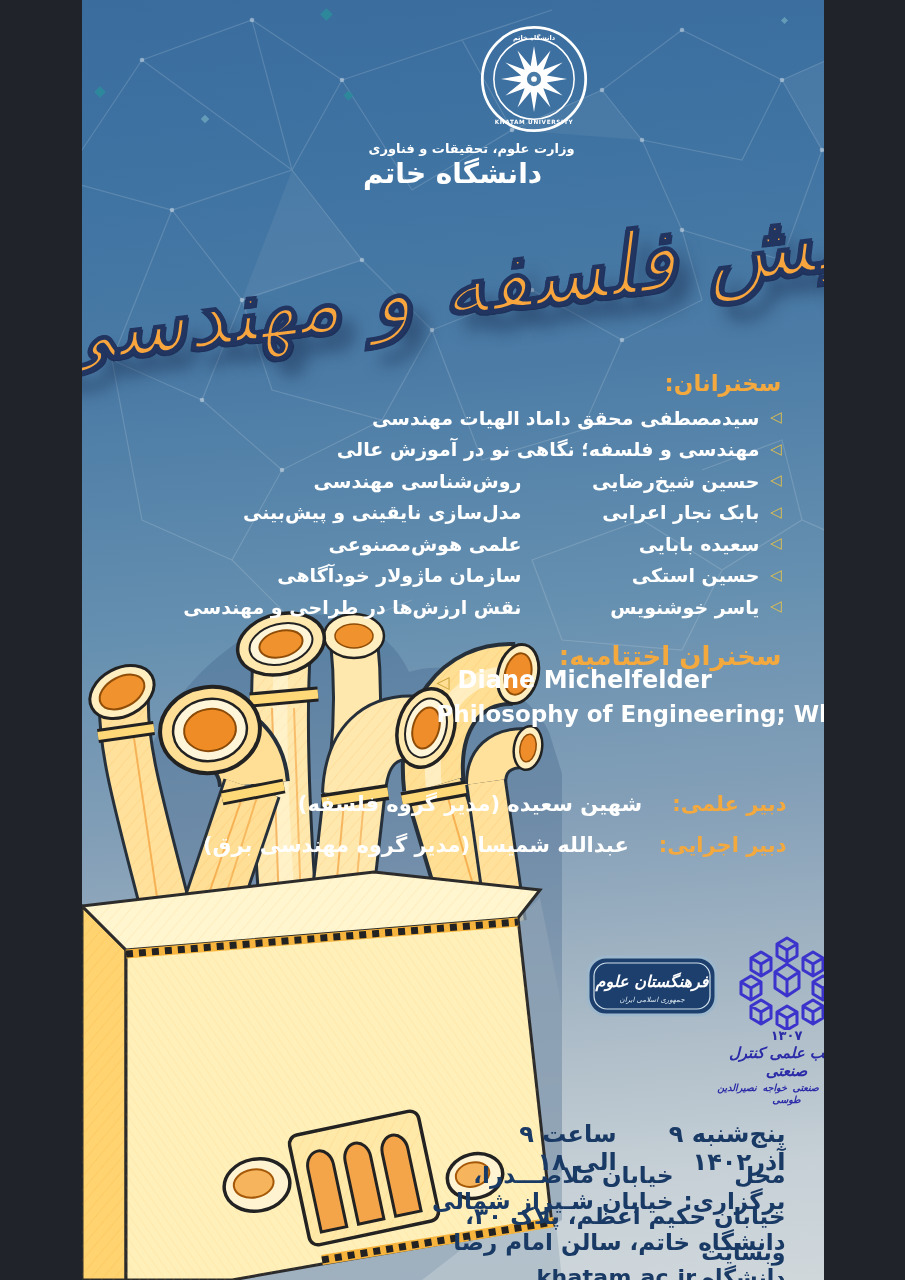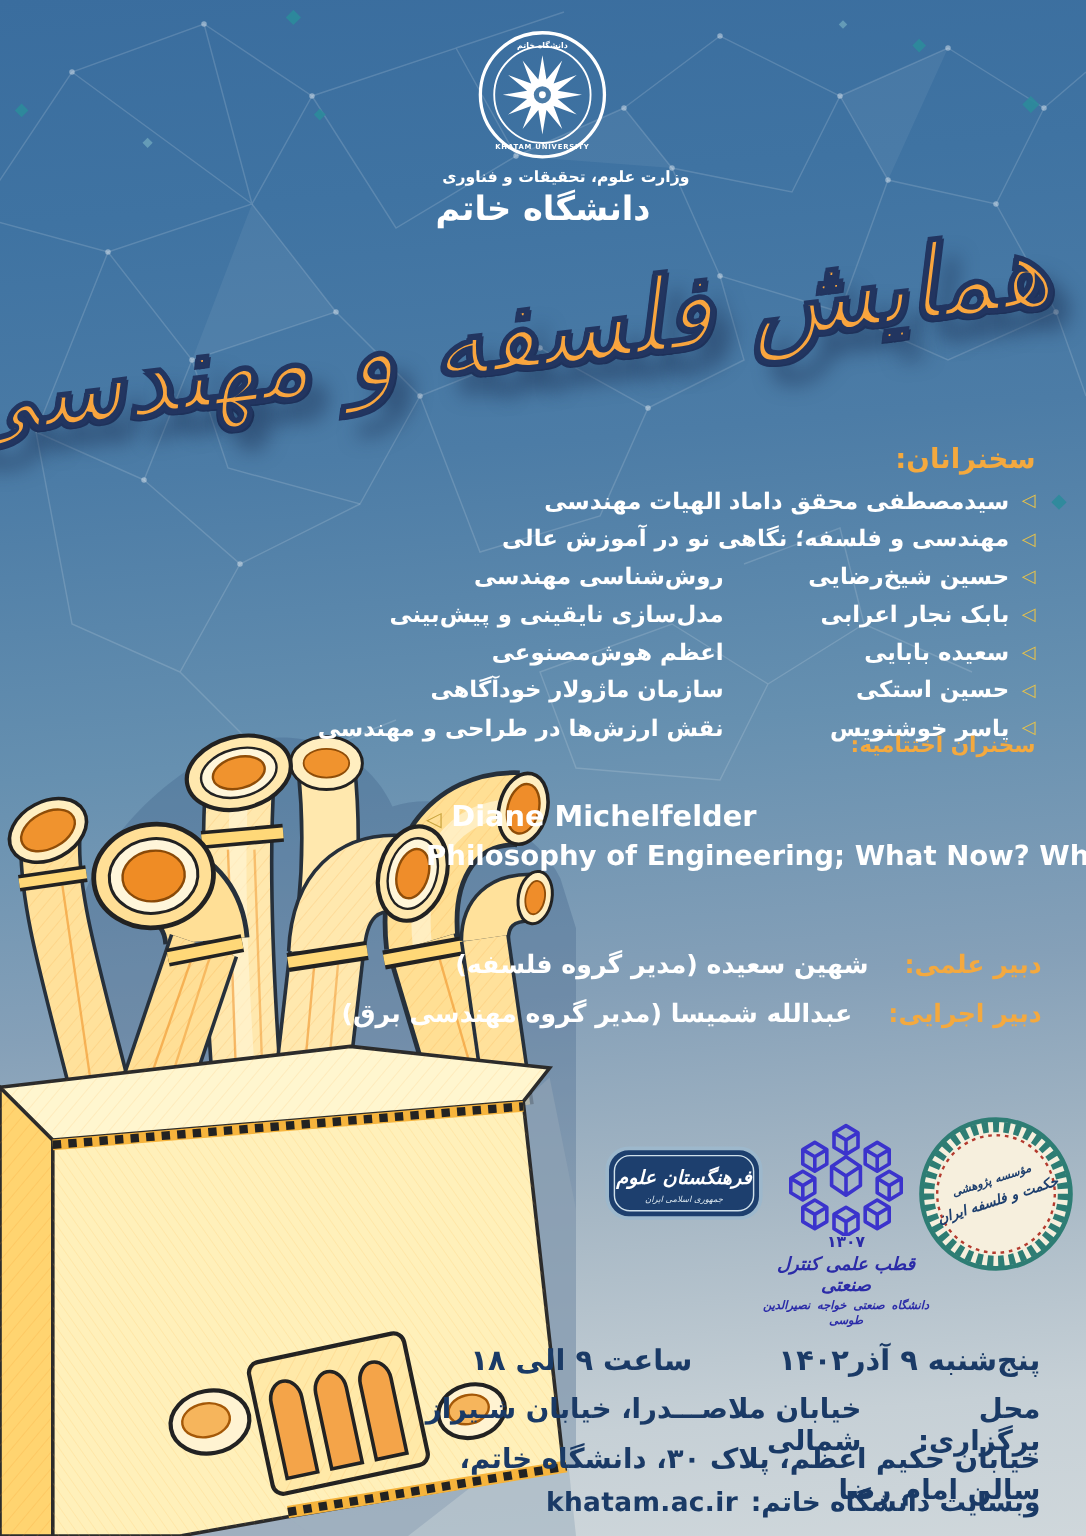--- a/index.html
+++ b/index.html
@@ -1,18 +1,18 @@
 <!DOCTYPE html>
 <html lang="fa"><head>
 <meta charset="utf-8">
 <style>
   html,body{margin:0;padding:0;background:#20242a;}
   *{box-sizing:border-box;}
   #poster{
-    position:relative;width:905px;height:1280px;overflow:hidden;margin:0 auto;
+    position:relative;width:742px;height:1280px;overflow:hidden;margin:0 auto;
     font-family:"DejaVu Sans",sans-serif;
     background:linear-gradient(175deg,#3a6d9e 0%,#3f73a2 14%,#4c7ca6 30%,#6690b0 48%,#85a0b8 64%,#a7b8c5 78%,#c6d0d6 91%,#cfd7db 100%);
   }
   svg{display:block;}
   .abs{position:absolute;}
   
   .sq{position:absolute;background:#2c8b9b;transform:rotate(45deg);opacity:.9;}
   .sq.lt{background:#7fb7c6;opacity:.6;}
   
   .ministry{left:0;right:0;top:141px;text-align:center;color:#fff;font-size:13px;font-weight:700;letter-spacing:.3px;direction:rtl;padding-left:38px;}
@@ -293,35 +293,35 @@
       <span class="sp-topic">روش‌شناسی مهندسی</span>
     </div>
     <div class="sp-row">
       <span class="bullet">◁</span>
       <span class="sp-name">بابک نجار اعرابی</span>
       <span class="sp-topic">مدل‌سازی نایقینی و پیش‌بینی</span>
     </div>
     <div class="sp-row">
       <span class="bullet">◁</span>
       <span class="sp-name">سعیده بابایی</span>
-      <span class="sp-topic">اعظم هوش‌مصنوعی</span>
+      <span class="sp-topic">علمی هوش‌مصنوعی</span>
     </div>
     <div class="sp-row">
       <span class="bullet">◁</span>
       <span class="sp-name">حسین استکی</span>
       <span class="sp-topic">سازمان ماژولار خودآگاهی</span>
     </div>
     <div class="sp-row">
       <span class="bullet">◁</span>
       <span class="sp-name">یاسر خوشنویس</span>
       <span class="sp-topic">نقش ارزش‌ها در طراحی و مهندسی</span>
     </div>
   </div>
 
-  <div class="abs h-orange" style="top:611px;right:42px;font-size:18px;">سخنران اختتامیه:</div>
+  <div class="abs h-orange" style="top:641px;right:42px;font-size:26px;">سخنران اختتامیه:</div>
   <div class="abs closing-name">
     <span class="bullet">◁</span><span>Diane Michelfelder</span>
   </div>
   <div class="abs closing-talk">Philosophy of Engineering; What Now? What Next?</div>
 
   <div class="abs secr">
     <div class="secr-row">
       <span class="secr-label">دبیر علمی:</span>
       <span class="secr-value">شهین سعیده (مدیر گروه فلسفه)</span>
     </div>

